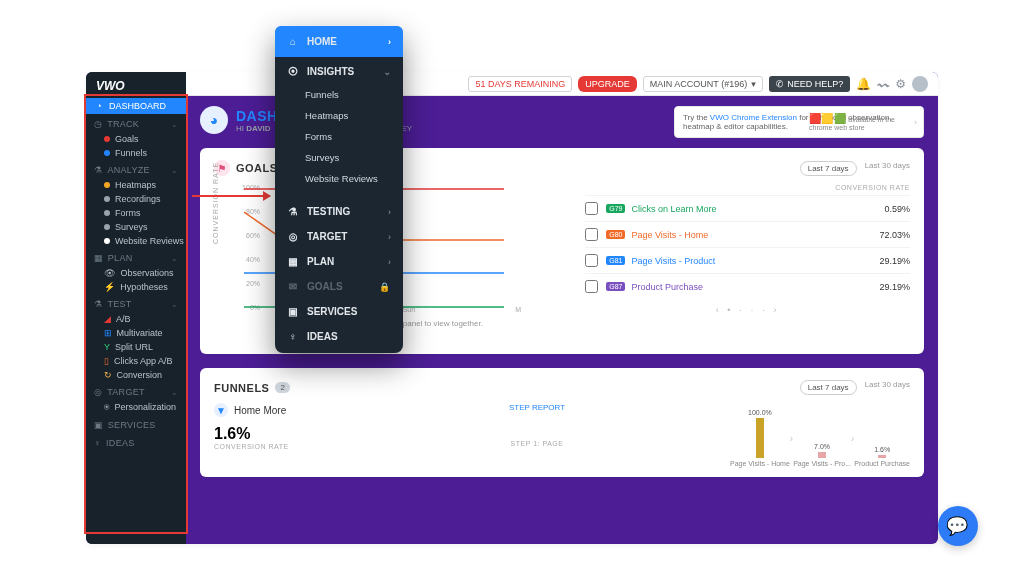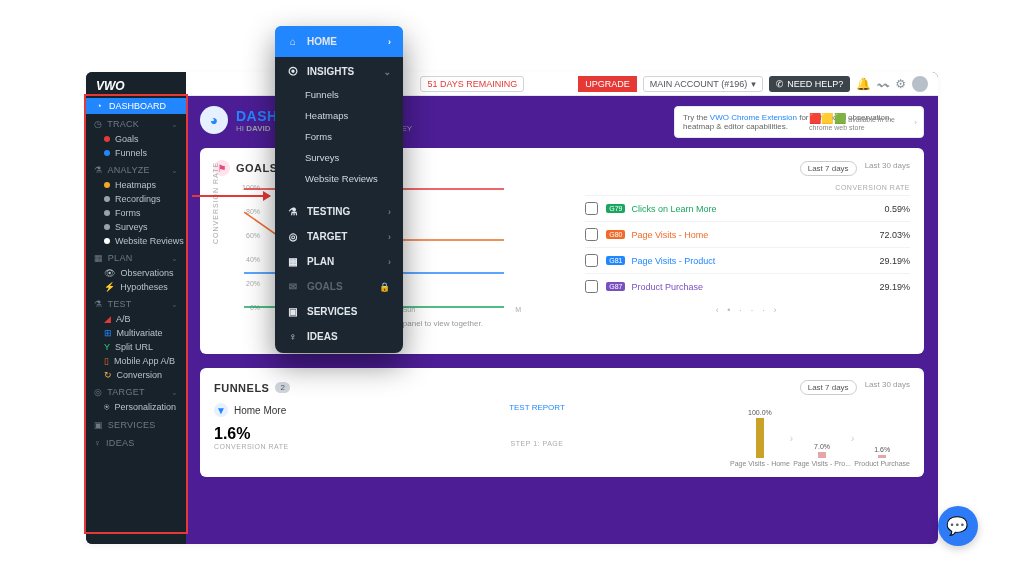--- a/index.html
+++ b/index.html
@@ -20,21 +20,21 @@
 .sb1-head { color: #6d7a86; padding: 5px 8px 3px; display: flex; align-items: center; gap: 5px; font-size: 9px; text-transform: uppercase; letter-spacing: .3px; }
 .sb1-chev { margin-left: auto; font-size: 8px; color: #4e5a66; }
 .sb1-sub { padding-left: 18px; font-size: 9px; color: #b8c2cb; padding-top: 2px; padding-bottom: 2px; display: flex; gap: 5px; cursor: pointer; }
 .bullet { width: 6px; height: 6px; border-radius: 50%; display: inline-block; margin-top: 2px; }
 
 
 .main { flex: 1; display: flex; flex-direction: column; overflow: hidden; }
 .topbar { background: #fff; height: 24px; display: flex; align-items: center; justify-content: flex-end; gap: 6px; padding: 0 10px; border-bottom: 1px solid #e6e9ec; font-size: 9px; }
 .pill { border: 1px solid #d0d4d9; border-radius: 3px; padding: 2px 6px; color: #555; display: inline-flex; align-items: center; gap: 4px; cursor: pointer; }
 .pill.trial { color: #e53935; }
-.btn-red { background: #e53935; color: #fff; border-radius: 0; padding: 3px 7px; font-size: 9px; cursor: pointer; margin-left: 48px; }
+.btn-red { background: #e53935; color: #fff; border-radius: 6px; padding: 3px 7px; font-size: 9px; cursor: pointer; }
 .btn-dark { background: #3b434b; color: #fff; border-radius: 3px; padding: 3px 7px; font-size: 9px; display: inline-flex; gap: 4px; cursor: pointer; }
 .top-ico { color: #8a939b; font-size: 12px; cursor: pointer; }
 .avatar { width: 16px; height: 16px; border-radius: 50%; background: #b7c0c8; }
 
 .content { flex: 1; overflow-y: auto; padding: 10px 14px; scrollbar-width: none; }
 .content::-webkit-scrollbar{display:none;}
 .header-row { display: flex; justify-content: space-between; align-items: flex-start; margin-bottom: 10px; }
 .dash-title { display: flex; gap: 8px; align-items: center; }
 .dash-ico { width: 28px; height: 28px; border-radius: 50%; background: #e6f0ff; color: #2287ff; display: flex; align-items: center; justify-content: center; font-size: 14px; }
 .dash-h { color: #2287ff; font-weight: 700; font-size: 14px; letter-spacing: .5px; }
@@ -178,21 +178,21 @@
     <div class="sb1-sub">
         <span class="ico" style="color:#2287ff">⊞</span>
         <span>Multivariate</span>
       </div>
     <div class="sb1-sub">
         <span class="ico" style="color:#2ecc71">Y</span>
         <span>Split URL</span>
       </div>
     <div class="sb1-sub">
         <span class="ico" style="color:#f26a2a">▯</span>
-        <span>Mobile App A/B</span>
+        <span>Clicks App A/B</span>
       </div>
     <div class="sb1-sub">
         <span class="ico" style="color:#f5b44a">↻</span>
         <span>Conversion</span>
       </div>
 
     <div class="sb1-head">
         <span class="ico">◎</span>
         <span>TARGET</span>
         <span class="sb1-chev">⌄</span>
@@ -339,21 +339,21 @@
         <div class="funnel-body">
           <div class="fn-left">
             <div class="fn-title">
                 <span style="width:14px;height:14px;border-radius:50%;background:#e6f0ff;color:#2287ff;display:inline-flex;align-items:center;justify-content:center">▼</span>
                 <span>Home More</span>
               </div>
             <div class="fn-big">1.6%</div>
             <div class="fn-sub">CONVERSION RATE</div>
           </div>
           <div class="fn-mid">
-            <a>TEST REPORT</a>
+            <a>STEP REPORT</a>
             <div class="fn-sub" style="margin-top:28px">STEP 1: PAGE</div>
           </div>
           <div class="fn-bars" id="fn-bars">
               <div class="fn-col">
                 <div class="pct">100.0%</div>
                 <div class="bar" style="height:40px;background:#c9a227"></div>
                 <div>Page Visits - Home</div>
               </div>
               <div class="fn-arrow">›</div>
               <div class="fn-col">

